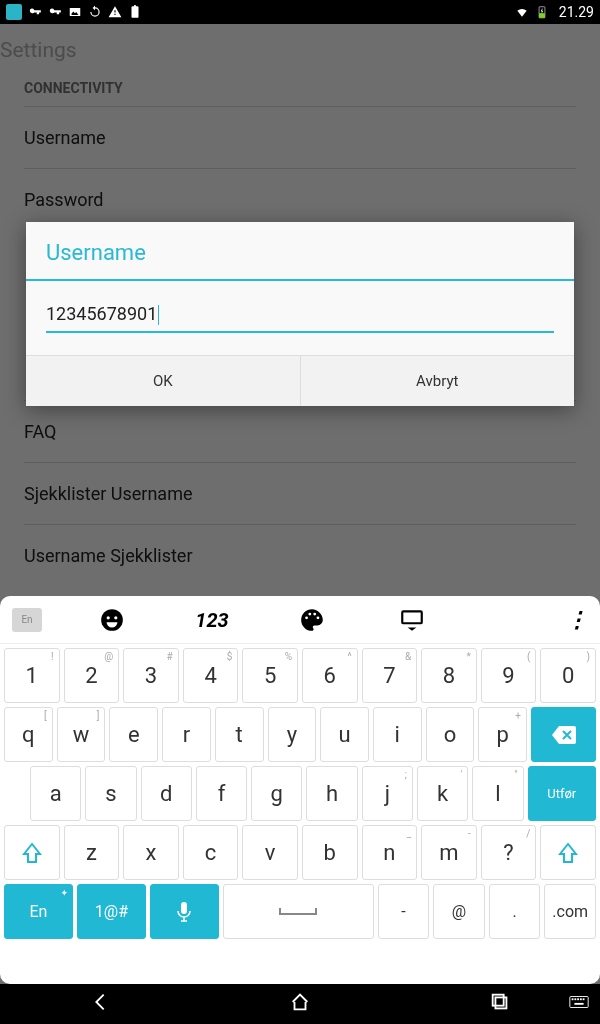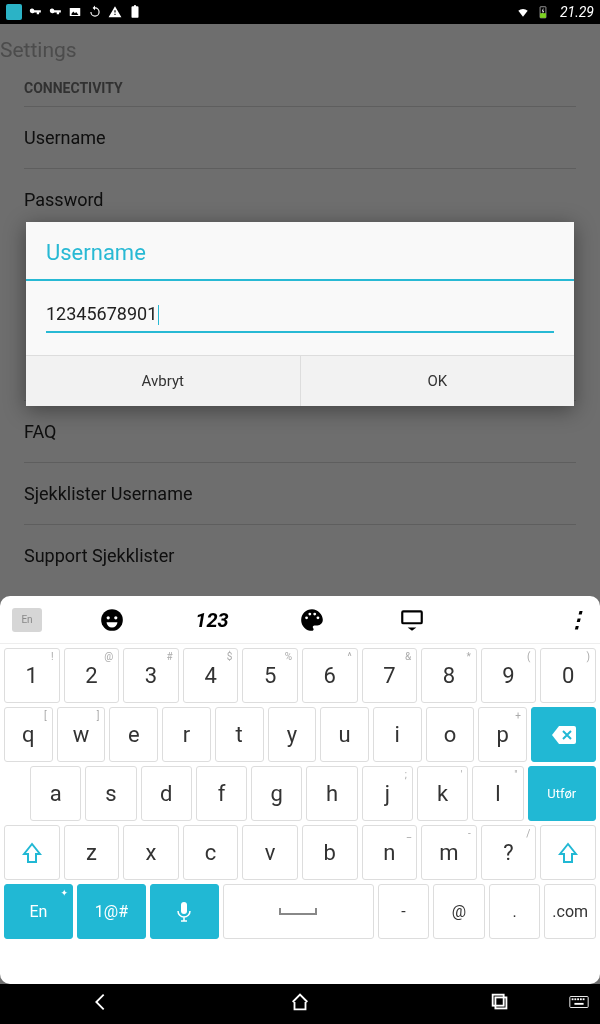--- a/index.html
+++ b/index.html
@@ -5,21 +5,21 @@
   * { box-sizing: border-box; margin: 0; padding: 0; }
   html, body { width: 600px; height: 1024px; overflow: hidden; font-family: Roboto, "Helvetica Neue", Arial, sans-serif; }
   body { background: #000; position: relative; }
 
   
   .status-bar { height: 24px; background: #000; color: #fff; display: flex; align-items: center; font-size: 12px; padding: 0 6px; }
   .status-left { display: flex; gap: 6px; align-items: center; }
   .status-right { margin-left: auto; display: flex; gap: 6px; align-items: center; }
   .status-icon { width: 14px; height: 14px; display: inline-flex; align-items: center; justify-content: center; }
   .app-icon { width:16px; height:16px; background:#2bb3c6; border-radius:2px; }
-  .status-clock { font-size: 14px; margin-left: 4px; font-style: italic; }
+  .status-clock { font-size: 14px; margin-left: 4px; }
 
   
   .page { position: absolute; top: 24px; left:0; right:0; bottom:0; background: #f3f3f3; }
   .page-title { font-size: 21px; color:#a8a8a8; padding: 14px 0 18px; }
   .section-header { color:#6e6e6e; font-weight:700; font-size:14px; padding: 0 24px 10px; }
   .divider { height:1px; background:#d0d0d0; margin: 0 24px; }
   .list-item { font-size:18px; color:#222; padding: 20px 24px; }
 
   
   .scrim { position:absolute; top:24px; left:0; right:0; bottom:0; background: rgba(0,0,0,0.55); }
@@ -119,33 +119,33 @@
   <div class="divider"></div>
   <div class="list-item">Username</div>
   <div class="divider"></div>
   <div class="list-item">Password</div>
   <div style="height:170px"></div>
   <div class="divider"></div>
   <div class="list-item">FAQ</div>
   <div class="divider"></div>
   <div class="list-item">Sjekklister Username</div>
   <div class="divider"></div>
-  <div class="list-item">Support Sjekklister</div>
+  <div class="list-item">Username Sjekklister</div>
 </div>
 
 <div class="scrim"></div>
 
 <div class="dialog">
   <div class="dialog-title">Username</div>
   <div class="dialog-body">
     <div class="text-field"><span>12345678901</span><span class="caret"></span></div>
   </div>
   <div class="dialog-buttons">
+    <div class="dlg-btn">OK</div>
     <div class="dlg-btn">Avbryt</div>
-    <div class="dlg-btn">OK</div>
   </div>
 </div>
 
 <div class="keyboard">
   <div class="kb-toolbar">
     <div class="lang-chip">En</div>
     <div class="tb-item">
         <svg width="26" height="26" viewBox="0 0 24 24" fill="#000">
           <circle cx="12" cy="12" r="10"></circle>
           <circle cx="8.5" cy="10" r="1.5" fill="#fff"></circle>

